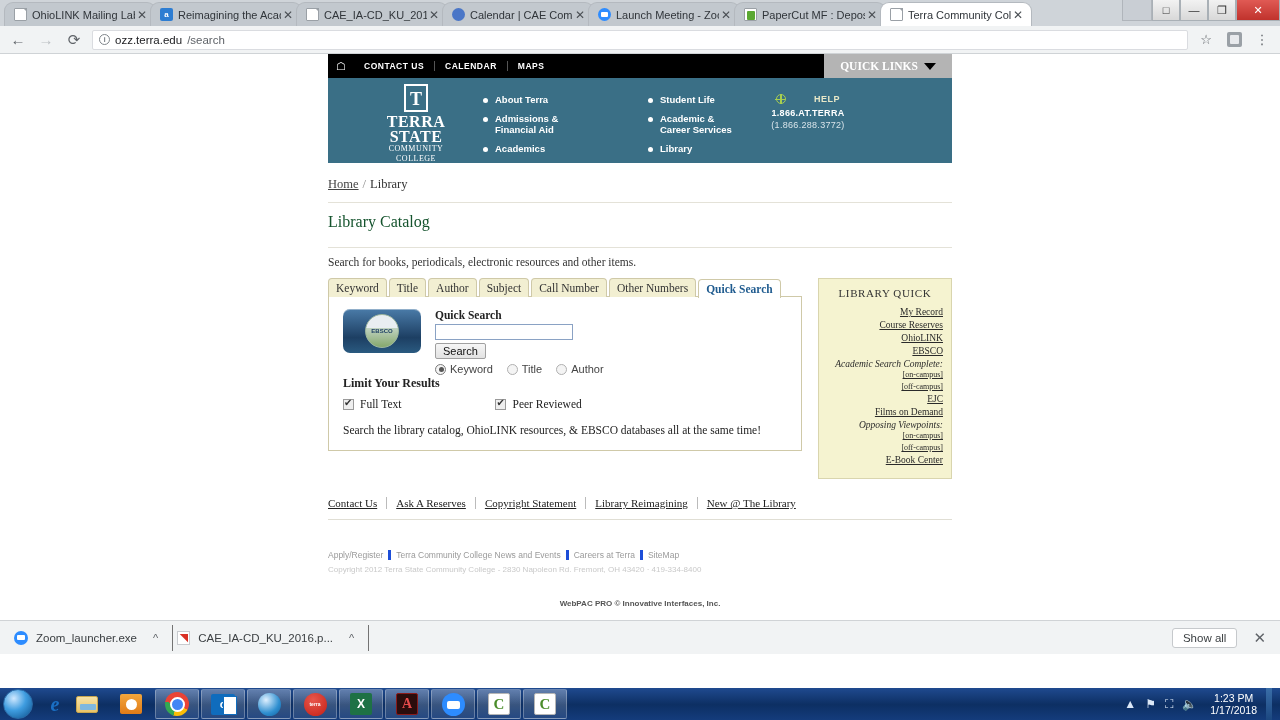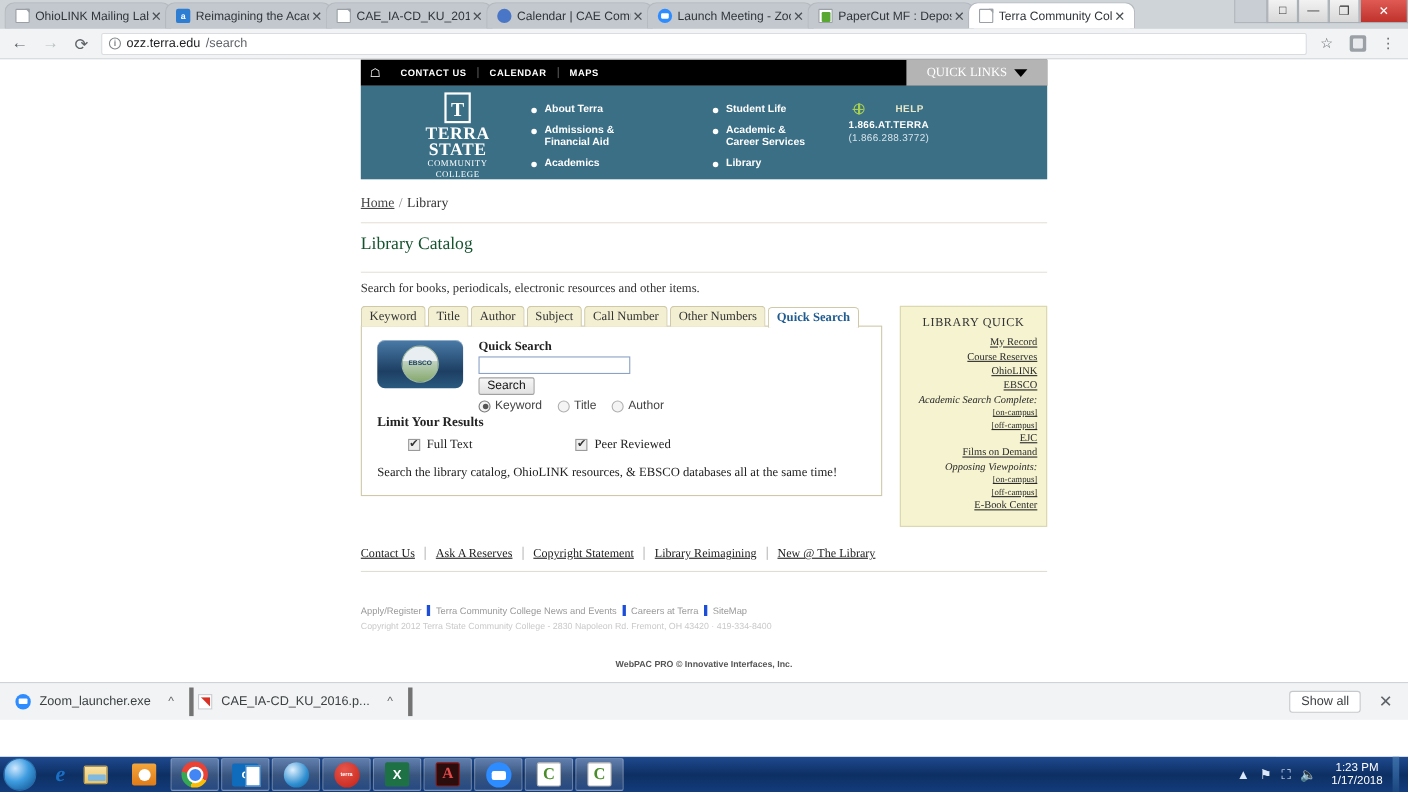--- a/index.html
+++ b/index.html
@@ -89,21 +89,21 @@
   .site { width:624px; margin:0 auto; position:relative; }
 
   
   .topbar { height:24px; background:#000; display:flex; align-items:center; position:relative;}
   .topbar .home { width:26px; text-align:center; color:#fff; font-size:11px; }
   .topbar a { color:#fff; font-size:8.5px; font-weight:bold; letter-spacing:.5px;
               text-decoration:none; padding:0 10px; border-left:1px solid #555; }
   .topbar a:first-of-type{border-left:none;}
   .quicklinks {
     position:absolute; right:0; top:0; height:24px; width:128px;
-    background:#b4b4b4; color:#fff; font-weight:normal; font-size:11.5px;
+    background:#b4b4b4; color:#fff; font-weight:bold; font-size:11.5px;
     display:flex; align-items:center; justify-content:center; gap:6px;
     font-family:"Liberation Serif", serif;
   }
   .caret { width:0;height:0;border-left:6px solid transparent;border-right:6px solid transparent;border-top:7px solid #000;}
 
   
   .teal { height:85px; background:#3a6f86; position:relative; }
   .logo { position:absolute; left:38px; top:6px; width:100px; text-align:center; color:#fff;}
   .logo .mark { width:24px;height:28px;border:2px solid #fff;margin:0 auto 2px;
                 color:#fff;font-family:"Liberation Serif",serif;font-size:18px;line-height:26px;font-weight:bold;}
@@ -175,21 +175,21 @@
     border:1px solid #a0a0a0; border-radius:2px; color:#111; cursor:pointer;
   }
   .radiorow{ margin-top:4px; display:flex; align-items:center; gap:4px;
              font-family:"Liberation Sans",sans-serif; font-size:11px; color:#444;}
   .radiorow .rgap{width:6px;}
   .radio{ width:11px;height:11px;border-radius:50%;border:1px solid #b0b0b0;background:#f4f4f4;
           display:inline-block;position:relative;}
   .radio.on{ border-color:#7b7b7b; }
   .radio.on:after{content:"";position:absolute;left:2.5px;top:2.5px;width:5px;height:5px;border-radius:50%;background:#555;}
   .limit{ font-size:12px;font-weight:bold;color:#222;margin-top:1px;}
-  .checkrow{ display:flex; align-items:center; margin-top:7px; font-size:11.5px; color:#222;margin-left:28px;}
+  .checkrow{ display:flex; align-items:center; margin-top:7px; font-size:11.5px; color:#222;}
   .chk{ width:11px;height:11px;border:1px solid #9a9a9a;background:#eee;display:inline-block;
         position:relative;margin-right:6px;}
   .chk.on:after{content:"✔";position:absolute;left:0px;top:-3px;font-size:10px;color:#333;}
   .cgap{ width:94px; }
   .tagline{ font-size:11.5px; color:#222; margin-top:14px; }
 
   .linksbox{
     background:#f5f3d0; border:1px solid #d9d5ae; padding:8px 8px 10px 8px;
     font-family:"Liberation Serif",serif; text-align:right;
   }
@@ -214,21 +214,21 @@
   .webpac{ text-align:center; font-size:8px; color:#555; margin-top:25px;
            font-family:"Liberation Sans",sans-serif; font-weight:bold;}
 
   
   .dlbar{
     position:absolute; left:0; bottom:0; width:1280px; height:34px;
     background:#f1f3f4; border-top:1px solid #d0d3d6;
     display:flex; align-items:center; padding:0 10px; gap:0;
   }
   .dlitem{ display:flex; align-items:center; gap:8px; padding:0 14px 0 4px;
-           border-right:4px solid #737373; height:26px; }
+           border-right:1px solid #737373; height:26px; }
   .dlitem .dlname{ font-size:11.5px; color:#3c4043; }
   .dlitem .chev{ font-size:11px; color:#5f6368; margin-left:8px;}
   .dlzoom{ width:14px;height:14px;border-radius:50%;background:#2d8cff;position:relative;}
   .dlzoom:after{content:"";position:absolute;left:3px;top:4.5px;width:8px;height:5px;background:#fff;border-radius:1px;}
   .dlpdf{ width:13px;height:14px;background:#fff;border:1px solid #c8cbcf;position:relative;}
   .dlpdf:after{content:"";position:absolute;left:1px;top:2px;width:9px;height:9px;background:#d93025;
                clip-path:polygon(0 0,100% 0,100% 100%);}
   .dlright{ margin-left:auto; display:flex; align-items:center; gap:12px;}
   .showall{ font-size:11.5px; color:#3c4043; border:1px solid #c6c9cc; background:#fff;
             border-radius:3px; padding:3px 10px; cursor:pointer;}

